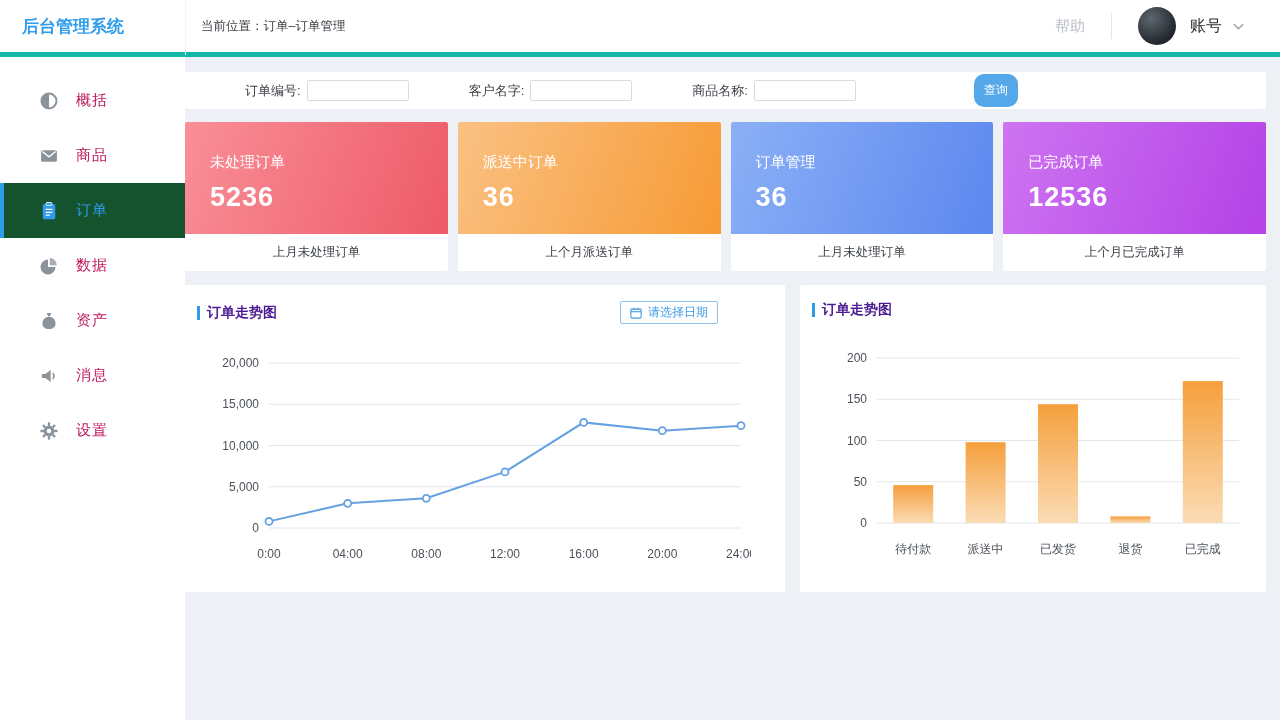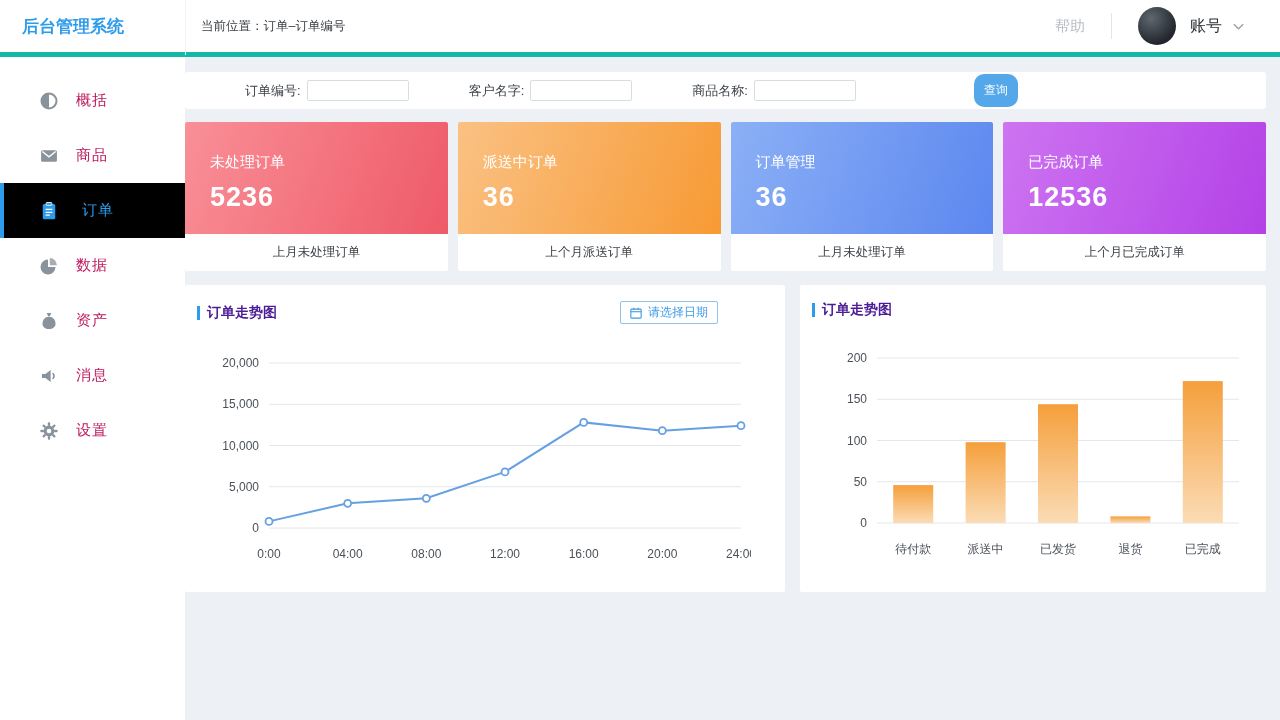--- a/index.html
+++ b/index.html
@@ -21,21 +21,21 @@
   .account { display: flex; align-items: center; gap: 9px; margin-left: 14px; margin-right: 34px;
              cursor: pointer; font-size: 16px; color: #2b2f33; }
 
   
   .sidebar { position: absolute; top: 57px; left: 0; bottom: 0; width: 185px; background: #fff; padding-top: 16px; }
   .side-item { height: 55px; display: flex; align-items: center; padding-left: 35px; cursor: pointer;
                color: #8a929c; border-left: 4px solid transparent; }
   .side-item .s-icon { width: 20px; height: 20px; display: inline-flex; }
   .side-item .s-icon svg { width: 20px; height: 20px; }
   .side-item .s-label { margin-left: 17px; font-size: 15px; color: #be185d; letter-spacing: 1px; }
-  .side-item.active { background: #000000; border-left-color: #2e9ceb; color: #2e9ceb; gap: 6px; }
+  .side-item.active { background: #14532d; border-left-color: #2e9ceb; color: #2e9ceb; }
   .side-item.active .s-label { color: #2e9ceb; }
 
   
   .main { position: absolute; top: 57px; left: 185px; right: 0; bottom: 0; background: #edf0f4; padding: 15px 14px 0 0; }
 
   .search-panel { height: 37px; background: #fff; border-radius: 3px; display: flex; align-items: center; padding-left: 60px; }
   .fld { display: flex; align-items: center; margin-right: 60px; }
   .fld label { font-size: 13px; color: #3a3f45; margin-right: 6px; }
   .fld input { width: 102px; height: 21px; border: 1px solid #d9dde2; border-radius: 2px; outline: none;
                padding: 0 4px; font-size: 12px; color: #3a3f45; }
@@ -63,21 +63,21 @@
   #line-chart { margin-left: 6px; }
   #bar-chart { margin-left: 2px; }
   svg .tick { font-size: 12px; fill: #4b5158; }
 </style>
 </head>
 <body>
 
 <div class="header">
   <div class="logo">后台管理系统</div>
   <div class="hdr-sep"></div>
-  <div class="crumb">当前位置：订单–订单编号</div>
+  <div class="crumb">当前位置：订单–订单管理</div>
   <div class="spacer"></div>
   <a class="help">帮助</a>
   <div class="vsep"></div>
   <div class="avatar"></div>
   <div class="account">
     <span>账号</span>
     <svg viewBox="0 0 16 16" width="15" height="15">
         <path d="M3 5.5l5 5 5-5" fill="none" stroke="#9aa1a9" stroke-width="1.5"></path>
       </svg>
   </div>

